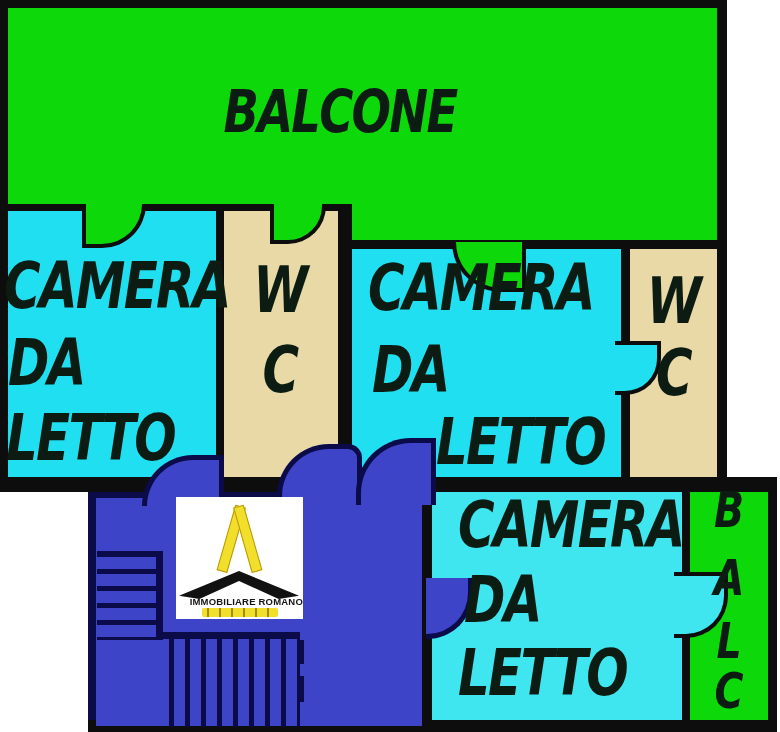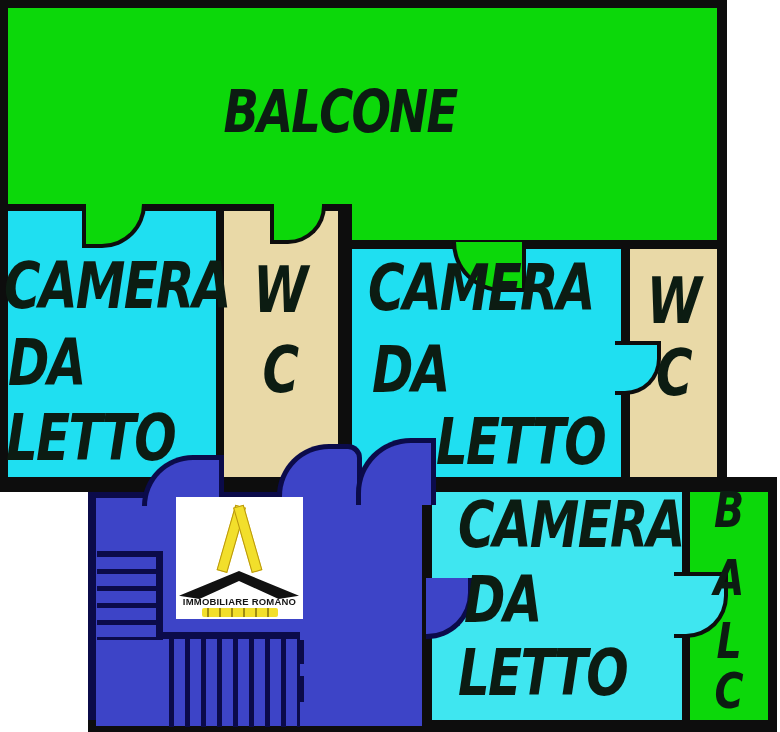--- a/index.html
+++ b/index.html
@@ -16,21 +16,21 @@
   .bump{position:absolute;z-index:4;}
   .gbump{background:var(--green);border:4px solid var(--wall);border-top:none;}
   .cbump{border:4px solid var(--wall);border-left:none;}
   .bbump{background:var(--blue);border:5px solid var(--navy);border-bottom:none;}
   .flight{position:absolute;z-index:3;}
   #logo{position:absolute;left:176px;top:497px;width:127px;height:122px;background:#fff;z-index:5;}
   .logo-bar{position:absolute;top:9px;left:58px;width:9px;height:66px;background:var(--yellow);
             border:1px solid #b9960e;transform-origin:50% 6%;}
   .logo-roof{position:absolute;left:3px;top:74px;width:120px;height:28px;background:#111;
              clip-path:polygon(0 88%,50% 0,100% 88%,83% 100%,50% 36%,17% 100%);}
-  .logo-title{position:absolute;left:0;top:100px;width:127px;text-align:center;
+  .logo-title{position:absolute;left:0;top:100px;width:127px;text-align:right;
               font:700 9.5px/1.1 "Liberation Sans",sans-serif;color:#151515;letter-spacing:.2px;}
   .logo-sub{position:absolute;left:26px;top:111px;width:76px;height:9px;border-radius:2px;
             background:repeating-linear-gradient(90deg,var(--yellow) 0 5px,#9f8c10 5px 7px,var(--yellow) 7px 12px);}
   .treads-h{background:repeating-linear-gradient(180deg,transparent 0 12px,var(--navy) 12px 17px);
             border-right:7px solid var(--navy);border-top:6px solid var(--navy);}
   .treads-v{background:repeating-linear-gradient(90deg,transparent 0 11px,var(--navy) 11px 16px);
             border-top:7px solid var(--navy);}
 </style>
 </head>
 <body>

